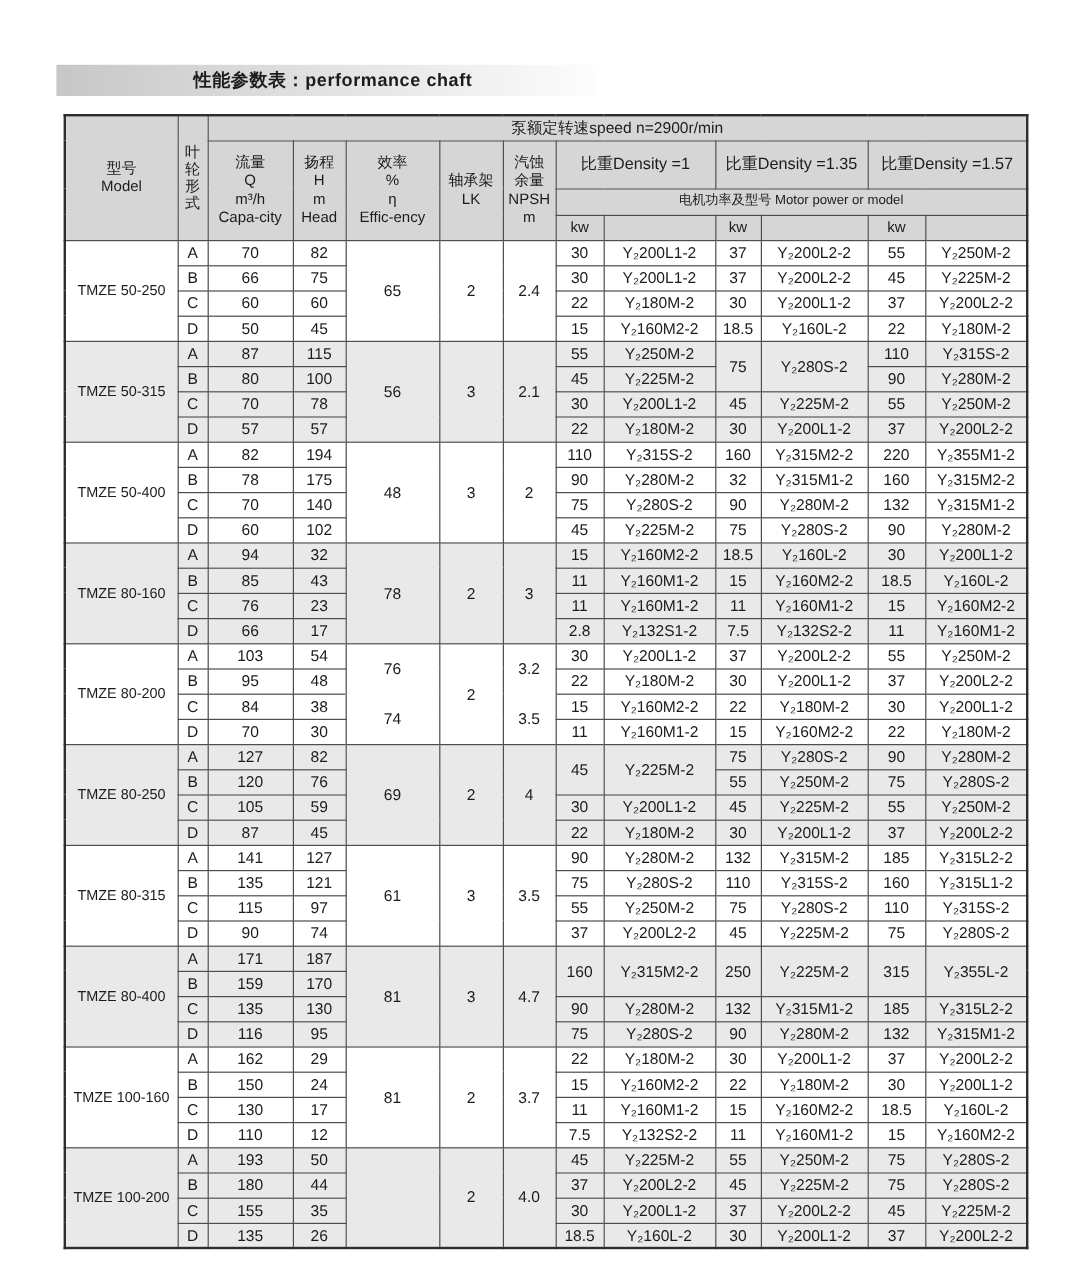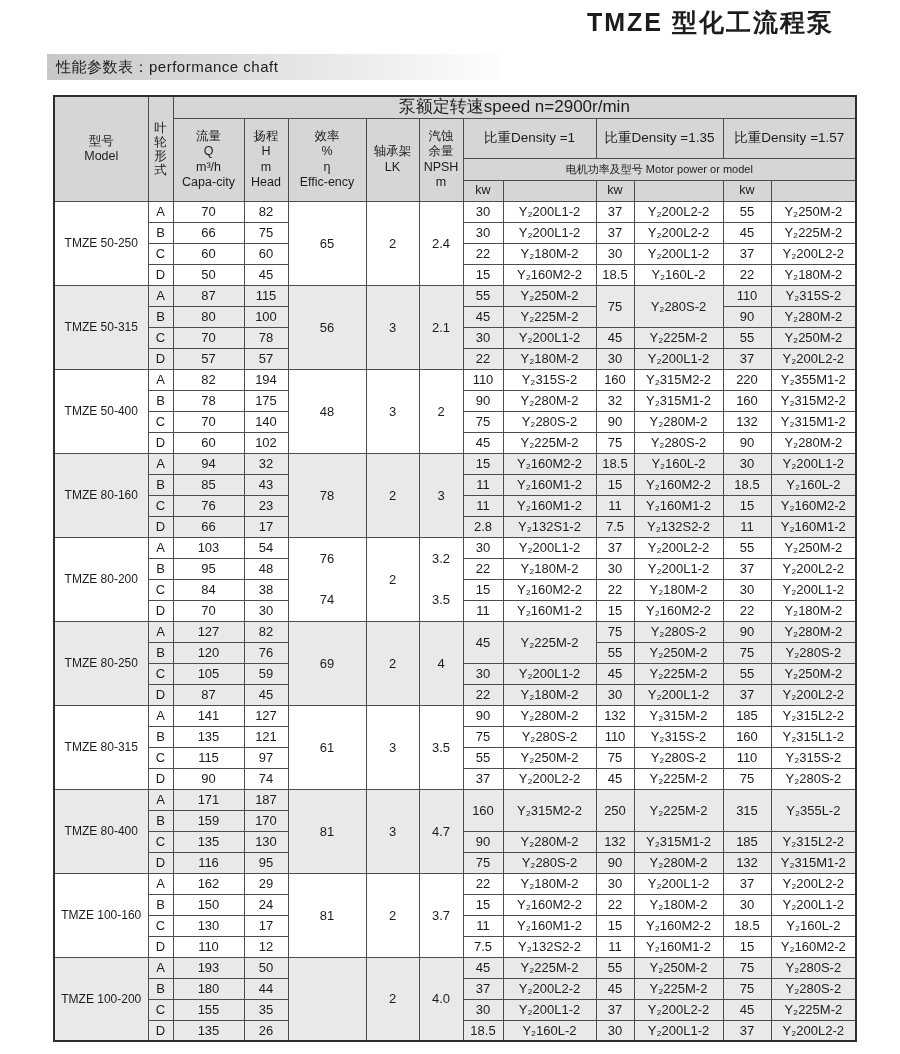--- a/index.html
+++ b/index.html
@@ -7,55 +7,54 @@
     width:900px;height:1054px;position:relative;background:#ffffff;
     font-family:"Liberation Sans","DejaVu Sans",sans-serif;color:#1c1c1c;
   }
   .titles{position:absolute;top:6px;right:66px;text-align:right;}
   .title-cn{font-size:25px;font-weight:bold;letter-spacing:2px;}
   .title-en{font-size:15px;margin-top:3px;letter-spacing:0.2px;}
   .section-bar{
     position:absolute;left:47px;top:54px;width:452px;height:26px;
     background:linear-gradient(to right,#c7c7c7,#fdfdfd);
     display:flex;align-items:center;box-sizing:border-box;padding-left:9px;
-    font-size:15px;font-weight:normal;letter-spacing:0.5px;
+    font-size:15px;font-weight:bold;letter-spacing:0.5px;justify-content:center;
   }
   table.perf{
     position:absolute;left:53px;top:95px;width:802px;
     border-collapse:collapse;table-layout:fixed;
     border:2px solid #2e2e2e;
   }
   .perf th,.perf td{
     border:1px solid var(--border,#4d4d4d);
     text-align:center;vertical-align:middle;padding:0;overflow:hidden;
   }
   .perf thead th{
     background:var(--header-bg,#d6d6d6);
     font-weight:normal;font-size:12.5px;line-height:1.22;white-space:pre-line;
   }
   .perf thead tr.r1{height:21px;}
   .perf thead tr.r2{height:40px;}
   .perf thead tr.r3{height:22px;}
   .perf thead tr.r4{height:21px;}
   .perf thead th.density{font-size:13.5px;}
   .perf thead th.motor{font-size:11px;}
-  .perf thead th.speed{font-size:17px;}
+  .perf thead th.speed{font-size:13px;}
   .perf thead th.imp-head{line-height:1.12;}
   .perf tbody tr{height:21px;}
   .perf tbody td{font-size:13px;background:#ffffff;}
   .perf tbody tr.shaded td{background:var(--shaded-bg,#e9e9e9);}
   .perf td.model-cell{font-size:12px;}
   .perf td.no-top{border-top:none;}
   .perf td.no-bottom{border-bottom:none;}
 </style>
 </head>
 <body style="--header-bg: #d6d6d6; --shaded-bg: #e9e9e9; --border: #4d4d4d;">
 
 <header class="titles">
-  <div class="title-cn">TMZE 型化工流程泵</div>
 </header>
 
 <div class="section-bar">
   <span>性能参数表：performance chaft</span>
 </div>
 
 <table class="perf">
   <colgroup>
     <col style="width:94px">
       <col style="width:25px">

